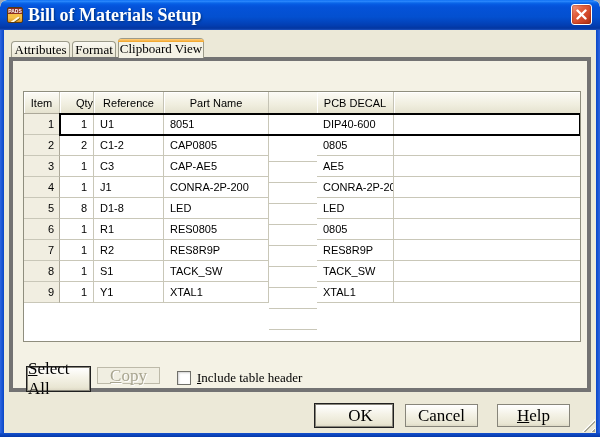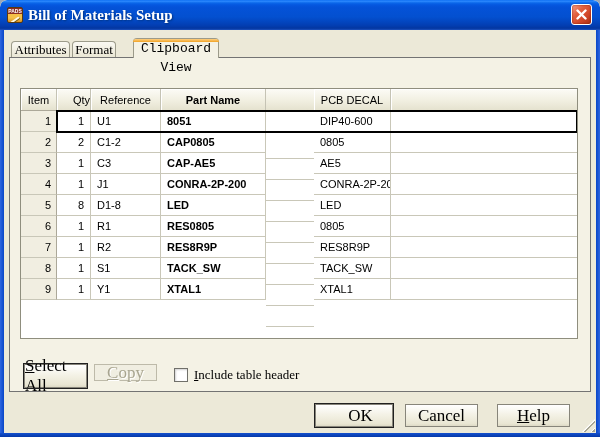--- a/index.html
+++ b/index.html
@@ -25,40 +25,40 @@
     border-radius:7px 7px 0 0;
   }
   .app-icon{width:16px;height:16px;margin:0 5px 0 7px;border-radius:2px;overflow:hidden;
     position:relative;background:linear-gradient(180deg,#8C2C20 0 44%,#F5C048 44% 70%,#D89326 100%);
     border:1px solid #5A3A10;flex:0 0 auto;}
   .app-icon .pads-text{position:absolute;top:0;left:0;right:0;color:#fff;
     font-family:"Liberation Sans",sans-serif;font-size:5px;line-height:7px;
     font-weight:bold;text-align:center;letter-spacing:0;}
   .app-icon .pencil{position:absolute;left:2px;bottom:1px;width:10px;height:2px;
     background:#fff8e0;transform:rotate(-35deg);border-radius:1px;box-shadow:0 1px 0 #7a5a10;}
-  .title-text{color:#fff;font-weight:bold;font-size:15px;
+  .title-text{color:#fff;font-weight:bold;font-size:18px;
     text-shadow:1px 1px 2px #00327F;white-space:nowrap;}
   .close-btn{position:absolute;top:4px;right:8px;width:21px;height:21px;border-radius:3px;
     border:1px solid #fff;cursor:pointer;
     background:linear-gradient(135deg,#F4A08C 0%,#E2603F 35%,#CE4426 70%,#A83014 100%);
     box-shadow:inset 0 0 2px #7F1800;display:flex;align-items:center;justify-content:center;}
   .close-btn svg{display:block;}
   
   .tab{position:absolute;z-index:2;border:1px solid #9C9B8A;border-bottom:none;
     border-radius:4px 4px 0 0;font-size:13px;text-align:center;color:#000;cursor:pointer;
     background:linear-gradient(180deg,#FAF9F3,#EAE7D4);}
   .tab-attributes{left:11px;top:41px;width:59px;height:16px;line-height:15px;}
   .tab-format{left:72px;top:41px;width:44px;height:16px;line-height:15px;}
-  .tab-clipboard{left:133px;top:38px;width:86px;height:20px;line-height:19px;z-index:4;
-    background:#F4F2E5;font-family:Liberation Mono, monospace;}
+  .tab-clipboard{left:118px;top:38px;width:86px;height:20px;line-height:19px;z-index:4;
+    background:#F4F2E5;}
   .tab-clipboard::before{content:'';position:absolute;top:0;left:-1px;right:-1px;height:3px;
     background:linear-gradient(180deg,#FFD080,#F0A225);border-radius:3px 3px 0 0;}
   
   .tabpage{position:absolute;left:9px;top:57px;width:582px;height:335px;z-index:1;
-    background:#F4F2E5;border:1px solid #737373;}
+    background:#F4F2E5;border:4px solid #737373;}
   
   .grid-panel{position:absolute;left:10px;top:30px;width:558px;height:251px;
     background:#fff;border:1px solid #8F8E7E;overflow:hidden;
     font-family:"Liberation Sans",sans-serif;font-size:11px;color:#000;}
   .ghead{display:flex;height:22px;
     background:linear-gradient(180deg,#FCFBF6,#F0EEDF 60%,#E5E2CF);
     border-bottom:1px solid #ACA899;}
   .ghead .cell{display:flex;align-items:center;justify-content:center;
     border-right:1px solid #C5C3B4;box-shadow:inset 0 1px 0 #fff,inset 1px 0 0 #fff;
     white-space:nowrap;overflow:hidden;}
@@ -68,21 +68,21 @@
     display:flex;align-items:center;justify-content:flex-end;padding-right:5px;}
   .rowdata{display:flex;flex:1;position:relative;}
   .rowdata.selected{outline:2px solid #000;outline-offset:-1px;z-index:2;}
   .rowdata .cell{display:flex;align-items:center;padding-left:6px;
     border-right:1px solid #C9C7B8;border-bottom:1px solid #C9C7B8;
     white-space:nowrap;overflow:hidden;}
   .c0{width:36px;flex:0 0 36px;}
   .c1{width:34px;flex:0 0 34px;padding-left:16px;}
   .rowdata .c1{justify-content:flex-end;padding:0 6px 0 0;}
   .c2{width:70px;flex:0 0 70px;}
-  .c3{width:105px;flex:0 0 105px;font-weight:bold;}
+  .c3{width:105px;flex:0 0 105px;}
   .c4{width:48px;flex:0 0 48px;margin-top:47px;}
   .c5{width:77px;flex:0 0 77px;}
   .c6{flex:1;border-right:none !important;}
   
   .btn{display:flex;align-items:center;justify-content:center;cursor:pointer;
     font-family:"Liberation Serif",serif;font-size:17px;color:#000;
     background:linear-gradient(180deg,#FFFFFF,#F4F2E6 45%,#E9E6D3 88%,#DEDAC6);
     border:1px solid #87857A;border-radius:0;}
   .btn.focused{outline:1px solid #202020;}
   .btn.disabled{color:#A8A590;text-shadow:1px 1px 0 #fff;cursor:default;

